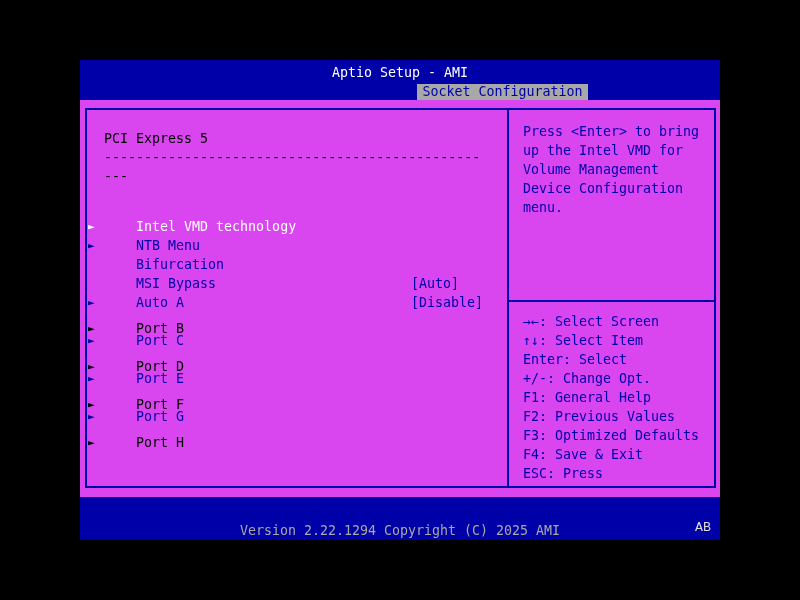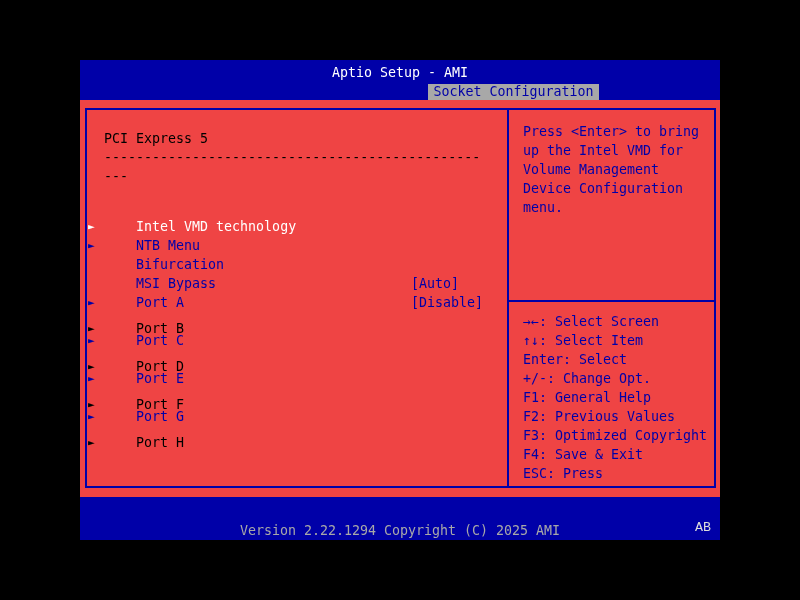--- a/index.html
+++ b/index.html
@@ -1,25 +1,25 @@
 <!DOCTYPE html>
 <html><head>
 <meta charset="utf-8">
 <style>
   html,body{margin:0;padding:0;}
   body{
     width:800px;height:600px;background:#000;position:relative;overflow:hidden;
     font-family:"DejaVu Sans Mono", monospace;
     font-size:13.3px;
   }
-  .screen{position:absolute;left:80px;top:60px;width:640px;height:480px;background:#ef4444;}
+  .screen{position:absolute;left:80px;top:60px;width:640px;height:480px;background:#d946ef;}
   
   .topbar{position:absolute;left:0;top:0;width:640px;height:40px;background:#0000a8;}
   .title{position:absolute;left:0;top:5px;width:100%;height:19px;line-height:15px;text-align:center;color:#ffffff;white-space:pre;}
-  .tab{position:absolute;left:348px;top:24px;width:171px;height:16px;background:#a8a8a8;color:#0000a8;text-align:center;line-height:16px;white-space:pre;}
+  .tab{position:absolute;left:337px;top:24px;width:171px;height:16px;background:#a8a8a8;color:#0000a8;text-align:center;line-height:16px;white-space:pre;}
   
   .frame{position:absolute;left:5px;top:48px;width:631px;height:380px;border:2px solid #0000a8;box-sizing:border-box;}
   .vdiv{position:absolute;left:420px;top:0;width:2px;height:100%;background:#0000a8;}
   
   .line{position:absolute;left:24px;height:19px;line-height:19px;white-space:pre;}
   .rline{position:absolute;left:431px;height:19px;line-height:19px;white-space:pre;color:#0000a8;margin-left:12px;}
   .c-sel{color:#ffffff;}
   .c-blue{color:#0000a8;}
   .c-black{color:#000000;margin-top:7px;}
   .arr{position:absolute;left:-16px;width:16px;font-size:11px;}
@@ -56,21 +56,21 @@
   </div>
   <div class="line c-blue" style="top:176px">
     <span>Bifurcation</span>
     <span class="val">[Auto]</span>
   </div>
   <div class="line c-blue" style="top:195px">
     <span>MSI Bypass</span>
     <span class="val">[Disable]</span>
   </div>
   <div class="line c-blue" style="top:214px">
-    <span class="arr">►</span><span>Port A</span>
+    <span class="arr">►</span><span>Auto A</span>
   </div>
   <div class="line c-black" style="top:233px">
     <span class="arr">►</span><span>Port B</span>
   </div>
   <div class="line c-blue" style="top:252px">
     <span class="arr">►</span><span>Port C</span>
   </div>
   <div class="line c-black" style="top:271px">
     <span class="arr">►</span><span>Port D</span>
   </div>
@@ -94,21 +94,21 @@
   <div class="rline" style="top:138px">menu.</div>
 
   <div class="hdiv"></div>
 
   <div class="rline" style="top:252px">→←: Select Screen</div>
   <div class="rline" style="top:271px">↑↓: Select Item</div>
   <div class="rline" style="top:290px">Enter: Select</div>
   <div class="rline" style="top:309px">+/-: Change Opt.</div>
   <div class="rline" style="top:328px">F1: General Help</div>
   <div class="rline" style="top:347px">F2: Previous Values</div>
-  <div class="rline" style="top:366px">F3: Optimized Copyright</div>
+  <div class="rline" style="top:366px">F3: Optimized Defaults</div>
   <div class="rline" style="top:385px">F4: Save &amp; Exit</div>
   <div class="rline" style="top:404px">ESC: Press</div>
 
   <div class="bottombar">
     <div class="version">Version 2.22.1294 Copyright (C) 2025 AMI</div>
     <div class="corner">AB</div>
   </div>
 
 </div>
 

